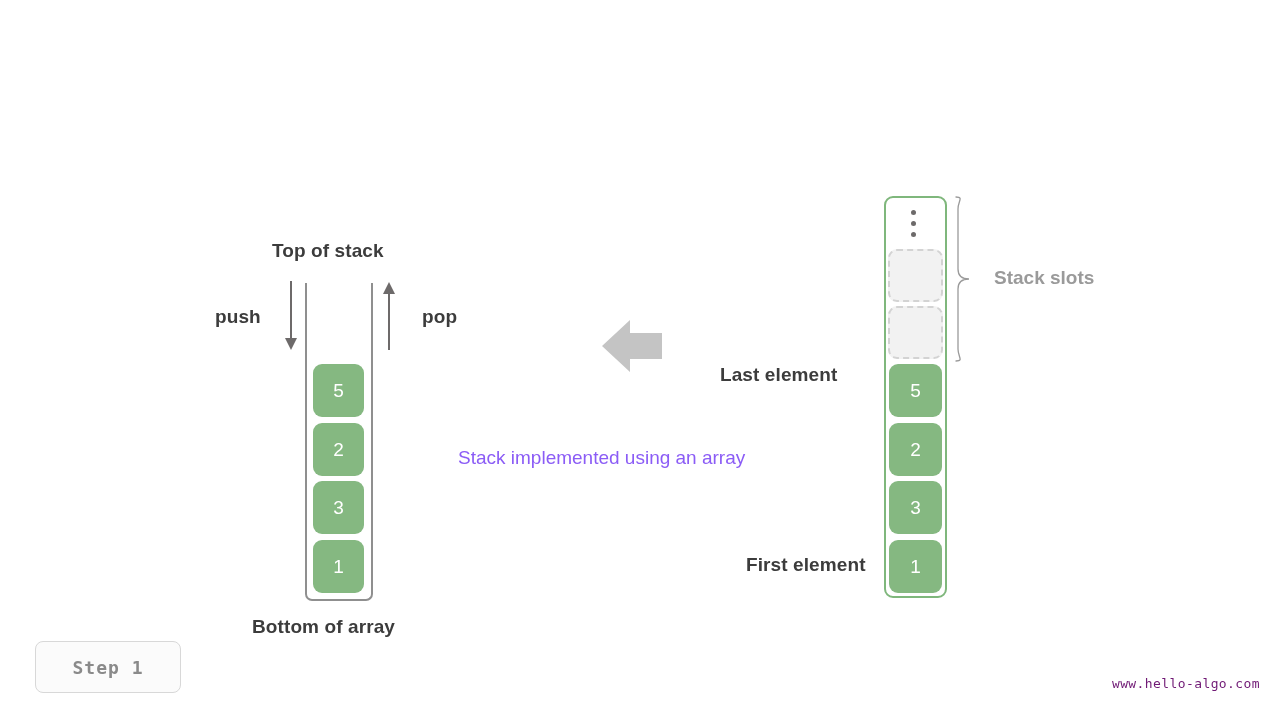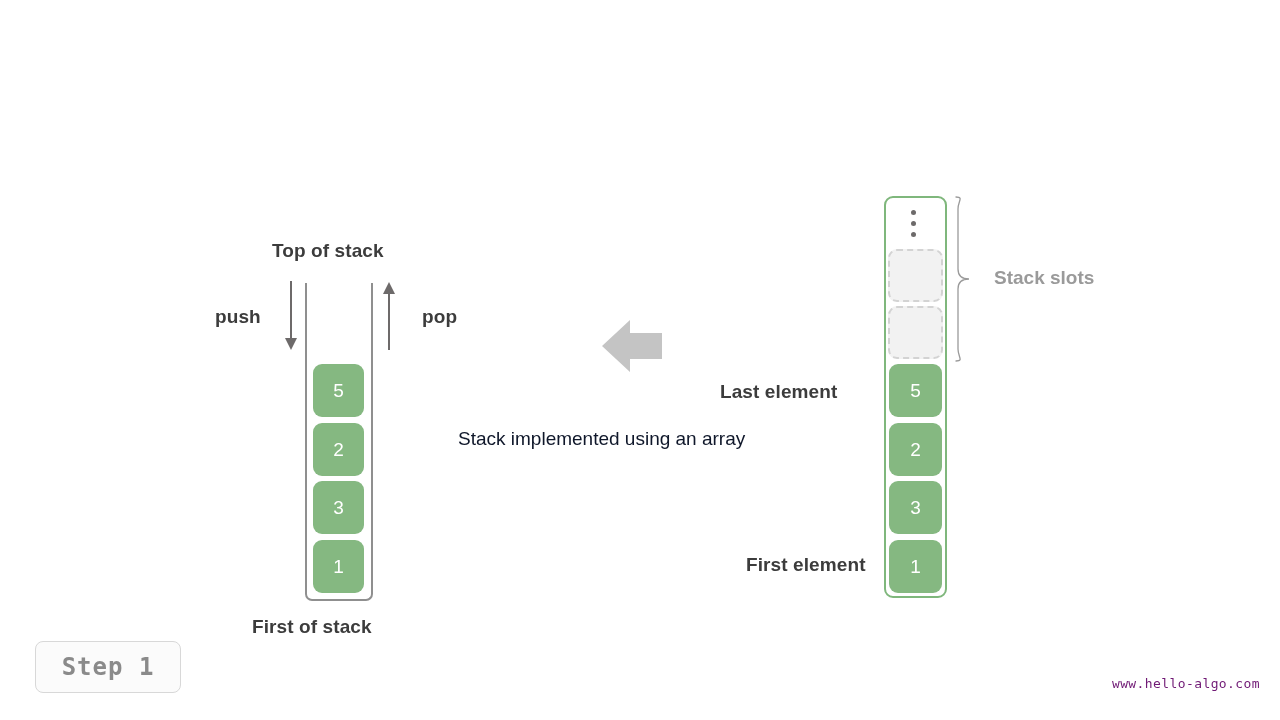--- a/index.html
+++ b/index.html
@@ -90,23 +90,23 @@
     border-left: 6px solid transparent;
     border-right: 6px solid transparent;
     border-bottom: 12px solid #6d6a6a;
   }
 
   
   #center-arrow { position: absolute; left: 602px; top: 320px; }
   #center-caption {
     position: absolute;
     left: 458px;
-    top: 428px;
-    font-size: 19px;
-    color: #0f172a;
+    top: 447px;
+    font-size: 19px;
+    color: #8b5cf6;
     white-space: nowrap;
   }
 
   
   #array-container {
     position: absolute;
     left: 884px;
     top: 196px;
     width: 63px;
     height: 402px;
@@ -142,21 +142,21 @@
   }
   #empty-slot-1 { top: 249px; }
   #empty-slot-2 { top: 306px; }
 
   #right-cells .cell { left: 889px; width: 53px; }
   #right-cells .cell:nth-child(1) { top: 364px; }
   #right-cells .cell:nth-child(2) { top: 423px; }
   #right-cells .cell:nth-child(3) { top: 481px; }
   #right-cells .cell:nth-child(4) { top: 540px; }
 
-  #last-element-label { left: 720px; top: 381px; }
+  #last-element-label { left: 720px; top: 364px; }
   #first-element-label { left: 710px; top: 554px; margin-left: 36px; }
 
   #brace-svg { position: absolute; left: 950px; top: 193px; }
   #empty-slots-label {
     position: absolute;
     left: 994px;
     top: 267px;
     font-size: 19px;
     font-weight: bold;
     color: #9a9a9a;
@@ -172,21 +172,21 @@
     height: 52px;
     border: 1px solid #d8d8d8;
     border-radius: 8px;
     background: #fbfbfb;
     display: flex;
     align-items: center;
     justify-content: center;
   }
   #step-badge-text {
     font-family: "DejaVu Sans Mono", monospace;
-    font-size: 24px;
+    font-size: 18px;
     font-weight: bold;
     color: #8a8a8a;
     letter-spacing: 1px;
   }
   #watermark {
     position: absolute;
     right: 20px;
     top: 676px;
     font-family: "DejaVu Sans Mono", monospace;
     font-size: 13px;
@@ -213,21 +213,21 @@
 
   <div id="stack-container"></div>
 
   <div id="left-cells">
     <div class="cell">5</div>
     <div class="cell">2</div>
     <div class="cell">3</div>
     <div class="cell">1</div>
   </div>
 
-  <div class="label-bold" id="bottom-of-stack-label">First of stack</div>
+  <div class="label-bold" id="bottom-of-stack-label">Bottom of array</div>
 </div>
 
 <svg id="center-arrow" width="60" height="52" viewBox="0 0 60 52">
   <polygon points="0,26 28,0 28,13 60,13 60,39 28,39 28,52" fill="#c4c4c4"></polygon>
 </svg>
 
 <div id="center-caption">Stack implemented using an array</div>
 
 <div id="right-array-group">
 

